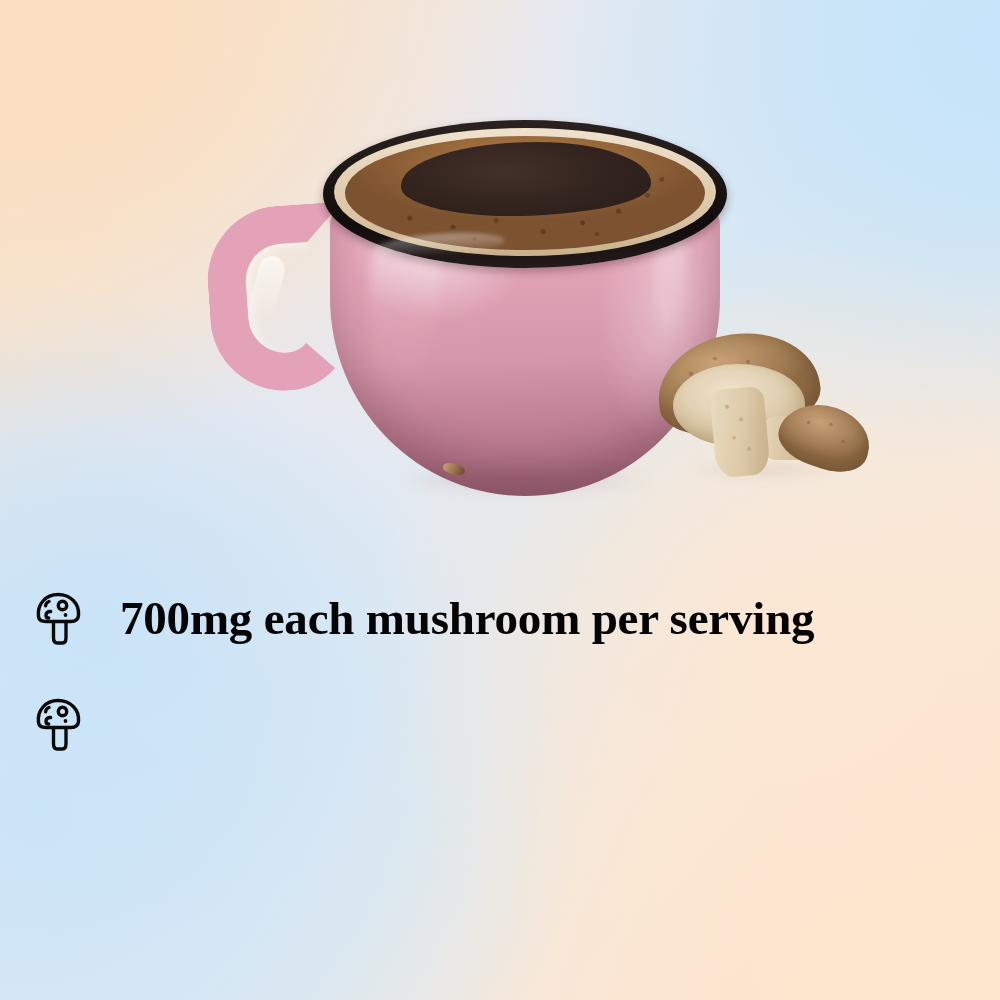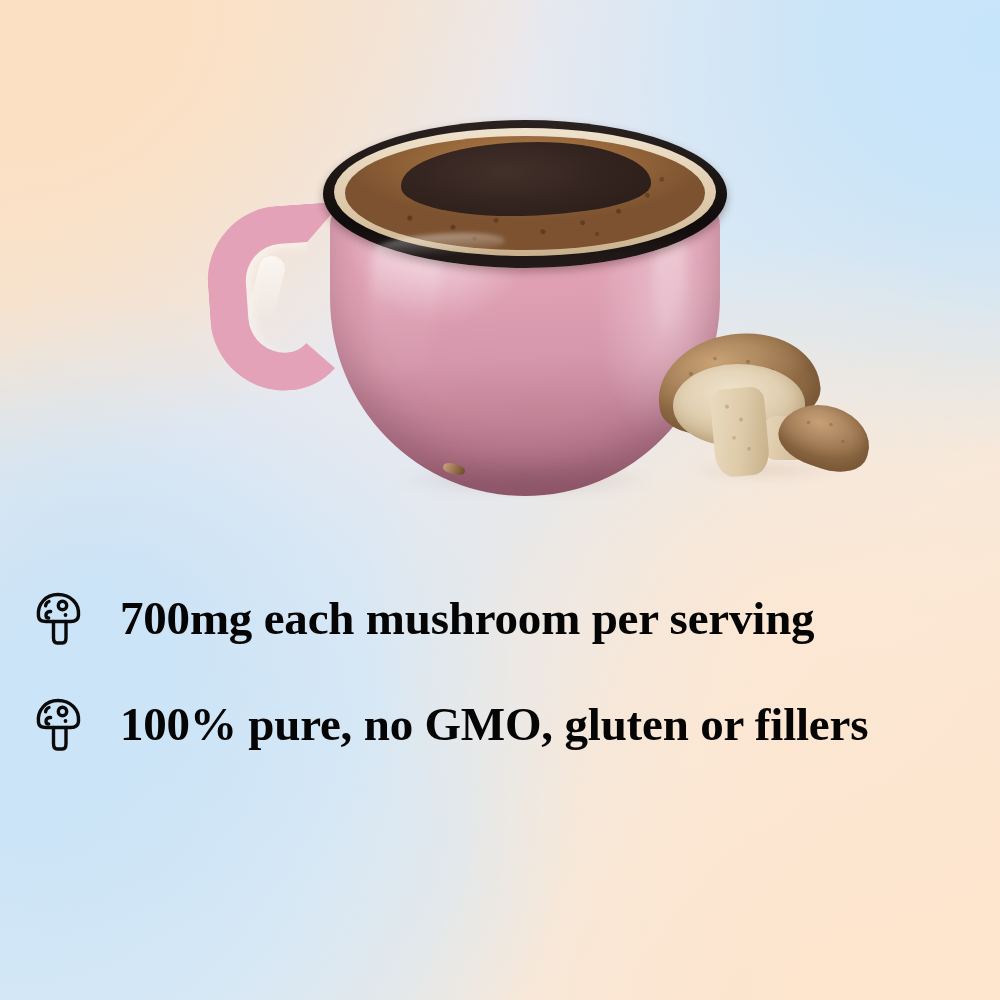--- a/index.html
+++ b/index.html
@@ -406,18 +406,17 @@
       <span class="feature-icon">
         <svg viewBox="0 0 56 62" width="56" height="62" fill="none" stroke="#0A0A0A" stroke-width="3.4" stroke-linecap="round" stroke-linejoin="round">
           <path d="M6.5 28.5C5 16.5 13.5 6.5 26 6.5C38.5 6.5 47.5 15.5 46.5 27.5C46.1 31.6 43 33.5 39 33.5H14C9.8 33.5 6.9 31.8 6.5 28.5Z"></path>
           <path d="M21.5 33.5V49.5C21.5 53 22.8 55 25.2 55H30.5C32.9 55 34 53 34 49.5V33.5"></path>
           <circle cx="30.5" cy="17.5" r="4.2"></circle>
           <circle cx="33.5" cy="27" r="1.9" fill="#0A0A0A" stroke="none"></circle>
           <path d="M17 13.5C15 14.2 13.8 15.8 13.6 17.8"></path>
           <path d="M18.6 23.5C15.9 23.2 14 24.8 14 27.2C14 28.9 15.2 30 16.7 30"></path>
         </svg>
       </span>
-      <span class="feature-text">100% pure, no GMO, gluten or fillers</span>
     </div>
 
 
   </div>
 </div>
 
 </body></html>

